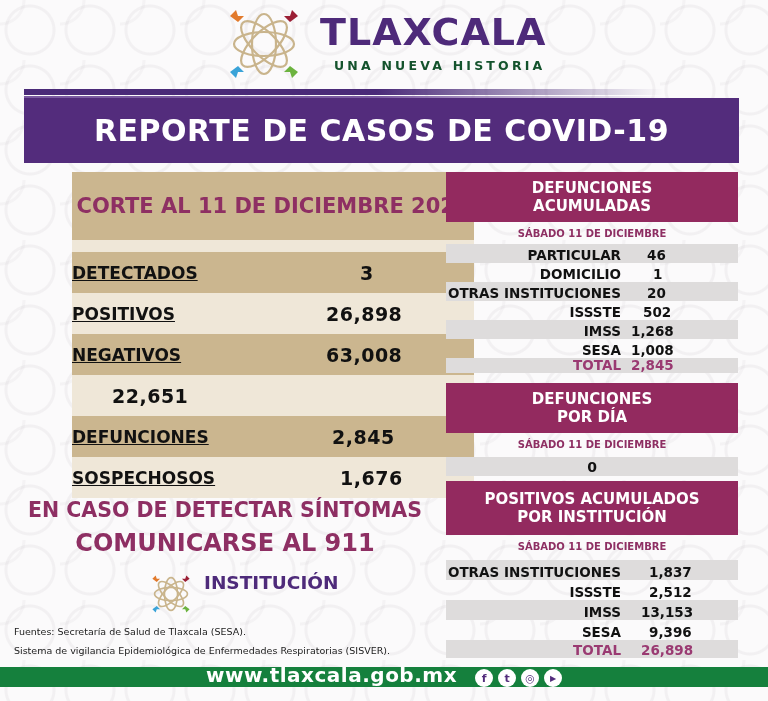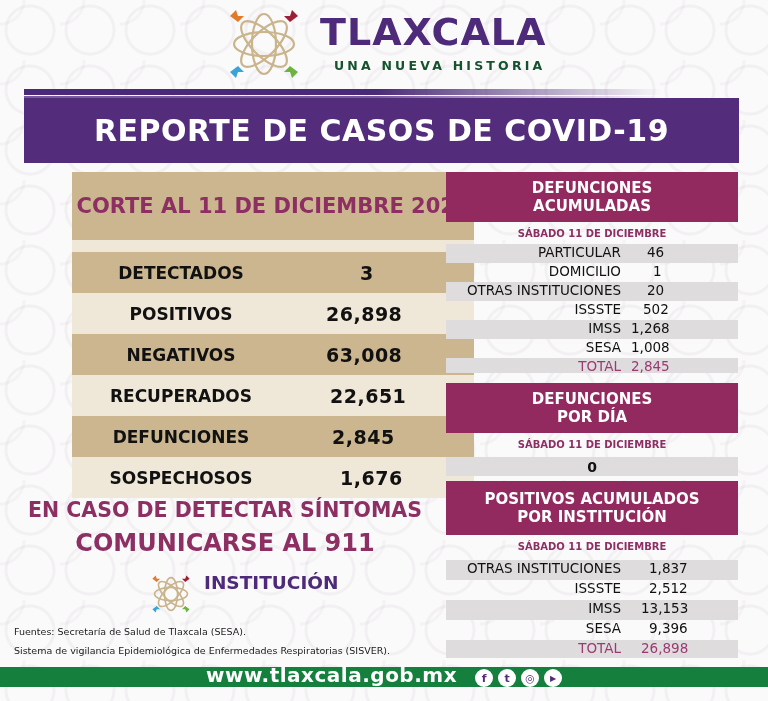--- a/index.html
+++ b/index.html
@@ -47,32 +47,32 @@
       height: 68px; background: #cbb68f; display: flex; align-items: center; justify-content: center;
       color: #8e2f63; font-size: 21px; font-weight: bold;
     }
     .lgap { height: 12px; background: #efe7d8; }
     .lrow {
       height: 41px; display: flex; align-items: center;
       font-weight: bold; font-size: 17px; color: #111;
     }
     .lrow.dark { background: #cbb68f; }
     .lrow.light { background: #efe7d8; }
-    .lrow .lbl { width: 218px; text-align: center; padding-right: 0; }
+    .lrow .lbl { width: 218px; text-align: left; padding-right: 0; text-decoration: underline; }
     .lrow .val { width: 150px; padding-left: 36px; font-size: 19px; letter-spacing: 0.5px; }
 
     
     .rhead {
       left: 446px; width: 292px; background: #932a5f; color: #fff;
       display: flex; flex-direction: column; align-items: center; justify-content: center;
       font-weight: bold; font-size: 15px; line-height: 18px; text-align: center;
     }
     .rdate { left: 446px; width: 292px; text-align: center; font-size: 10px; font-weight: bold; color: #8e2f63; }
     .rrows { left: 446px; width: 292px; }
-    .rrow { height: 19px; display: flex; align-items: flex-start; font-weight: normal; font-size: 13.5px; }
+    .rrow { height: 19px; display: flex; align-items: flex-end; font-weight: bold; font-size: 13.5px; }
     .rrow.g { background: #dedcdc; }
     .rrow .lbl { width: 175px; text-align: right; }
     .rrow .val { padding-left: 18px; }
     .rrow.total { color: #9a3a72; }
     .rsingle { left: 446px; width: 292px; height: 19px; background: #dedcdc; display: flex; align-items: center; justify-content: center; font-weight: bold; font-size: 14px; }
 
     
     .cta1 { left: 24px; top: 498px; width: 402px; text-align: center; color: #8e2f63; font-weight: bold; font-size: 20.5px; }
     .cta2 { left: 24px; top: 529px; width: 402px; text-align: center; color: #8e2f63; font-weight: bold; font-size: 24px; }
     .ss-logo { left: 148px; top: 571px; width: 46px; height: 46px; }
@@ -124,21 +124,20 @@
   </div>
   <div class="lrow light">
     <span class="lbl">POSITIVOS</span>
     <span class="val">26,898</span>
   </div>
   <div class="lrow dark">
     <span class="lbl">NEGATIVOS</span>
     <span class="val">63,008</span>
   </div>
   <div class="lrow light">
-    <span class="lbl">RECUPERADOS</span>
     <span class="val" style="padding-left:40px">22,651</span>
   </div>
   <div class="lrow dark">
     <span class="lbl">DEFUNCIONES</span>
     <span class="val" style="padding-left:42px">2,845</span>
   </div>
   <div class="lrow light">
     <span class="lbl">SOSPECHOSOS</span>
     <span class="val" style="padding-left:50px">1,676</span>
   </div>

